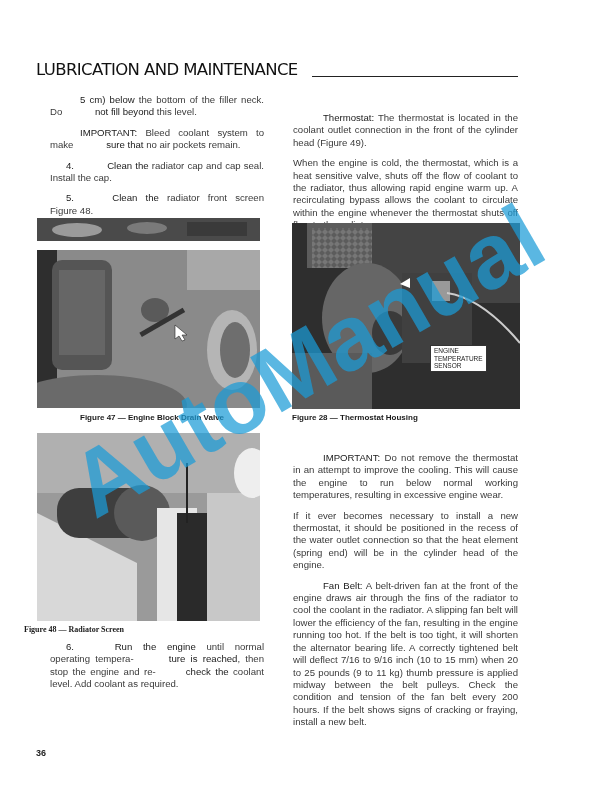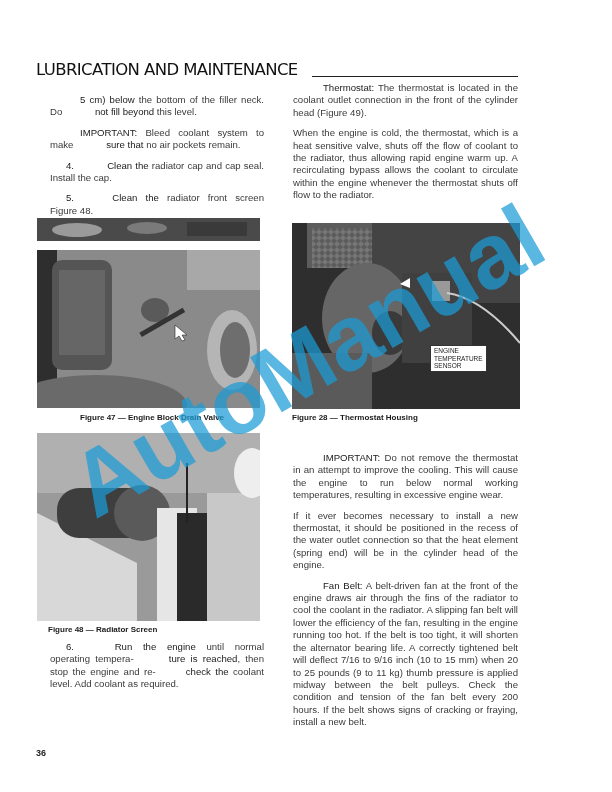--- a/index.html
+++ b/index.html
@@ -69,27 +69,27 @@
       <polygon points="0,80 100,130 100,188 0,188" fill="#d8d8d8"></polygon>
       <rect x="20" y="55" width="110" height="50" rx="22" fill="#3e3e3e"></rect>
       <circle cx="105" cy="80" r="28" fill="#5a5a5a"></circle>
       <rect x="120" y="75" width="40" height="113" fill="#e6e6e6"></rect>
       <rect x="140" y="80" width="30" height="108" fill="#2a2a2a"></rect>
       <rect x="170" y="60" width="53" height="128" fill="#c8c8c8"></rect>
       <ellipse cx="215" cy="40" rx="18" ry="25" fill="#eee"></ellipse>
       <line x1="150" y1="30" x2="150" y2="90" stroke="#222" stroke-width="2"></line>
     </svg>
   </div>
-  <div class="caption" style="left:48px; top:625px;">Figure 48 — Radiator Screen</div>
+  <div class="caption" style="left:24px; top:625px;font-family:Liberation Serif, serif;">Figure 48 — Radiator Screen</div>
 
   <div class="col" style="left:36px; top:641px; width:228px;">
     <p class="item"><span class="bold">6.</span> <span class="bold">Run the engine</span><span> until normal operating tempera-</span> <span class="bold">ture is reached</span><span>, then stop the engine and re-</span><span class="bold">check the</span><span> coolant level. Add coolant as required.</span></p>
   </div>
 
-  <div class="col" style="left:293px; top:82px; width:225px;">
+  <div class="col" style="left:293px; top:112px; width:225px;">
     <p><span class="bold">Thermostat:</span><span> The thermostat is located in the coolant outlet connection in the front of the cylinder head (Figure 49).</span></p>
     <p>When the engine is cold, the thermostat, which is a heat sensitive valve, shuts off the flow of coolant to the radiator, thus allowing rapid engine warm up. A recirculating bypass allows the coolant to circulate within the engine whenever the thermostat shuts off flow to the radiator.</p>
   </div>
 
   <div class="photo" style="left:292px; top:223px; width:228px; height:186px;">
     <svg width="228" height="186">
       <rect width="228" height="186" fill="#2e2e2e"></rect>
       <rect x="80" y="0" width="148" height="80" fill="#444"></rect>
       <rect x="15" y="0" width="65" height="45" fill="#5c5c5c"></rect>
       <path d="M20 5 h60 v40 h-60 z" fill="url(#weave)" opacity="0.6"></path>

